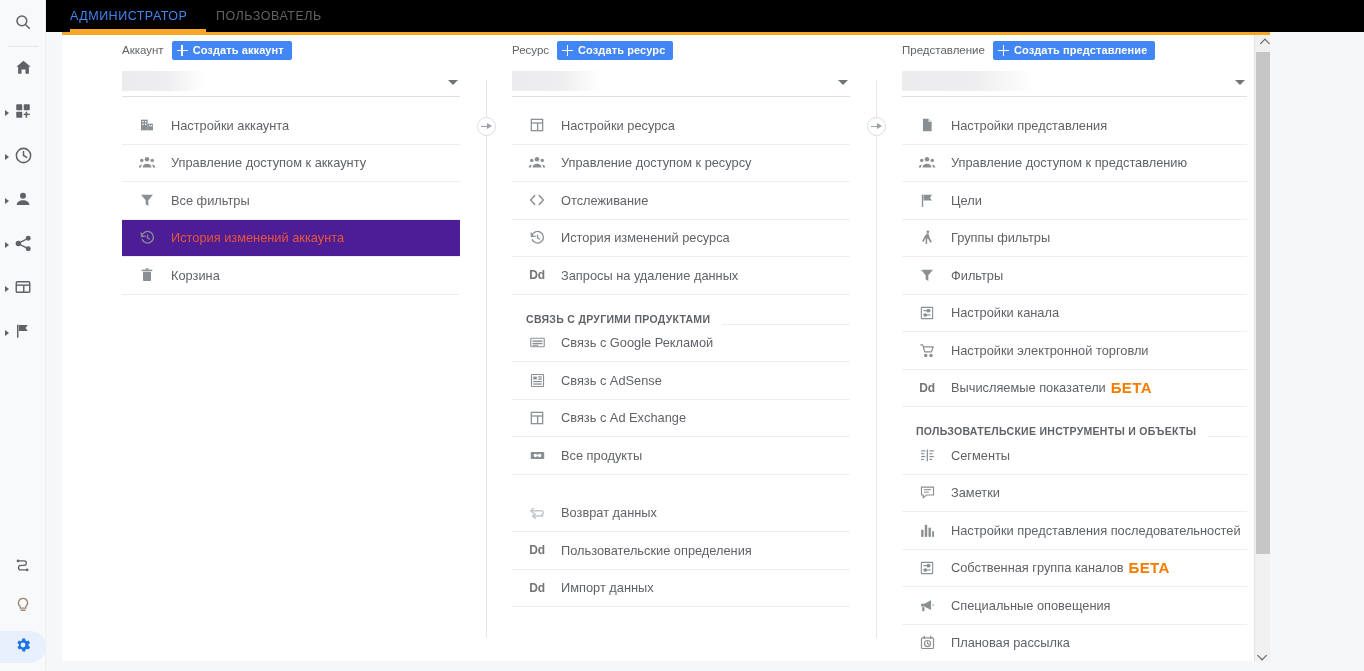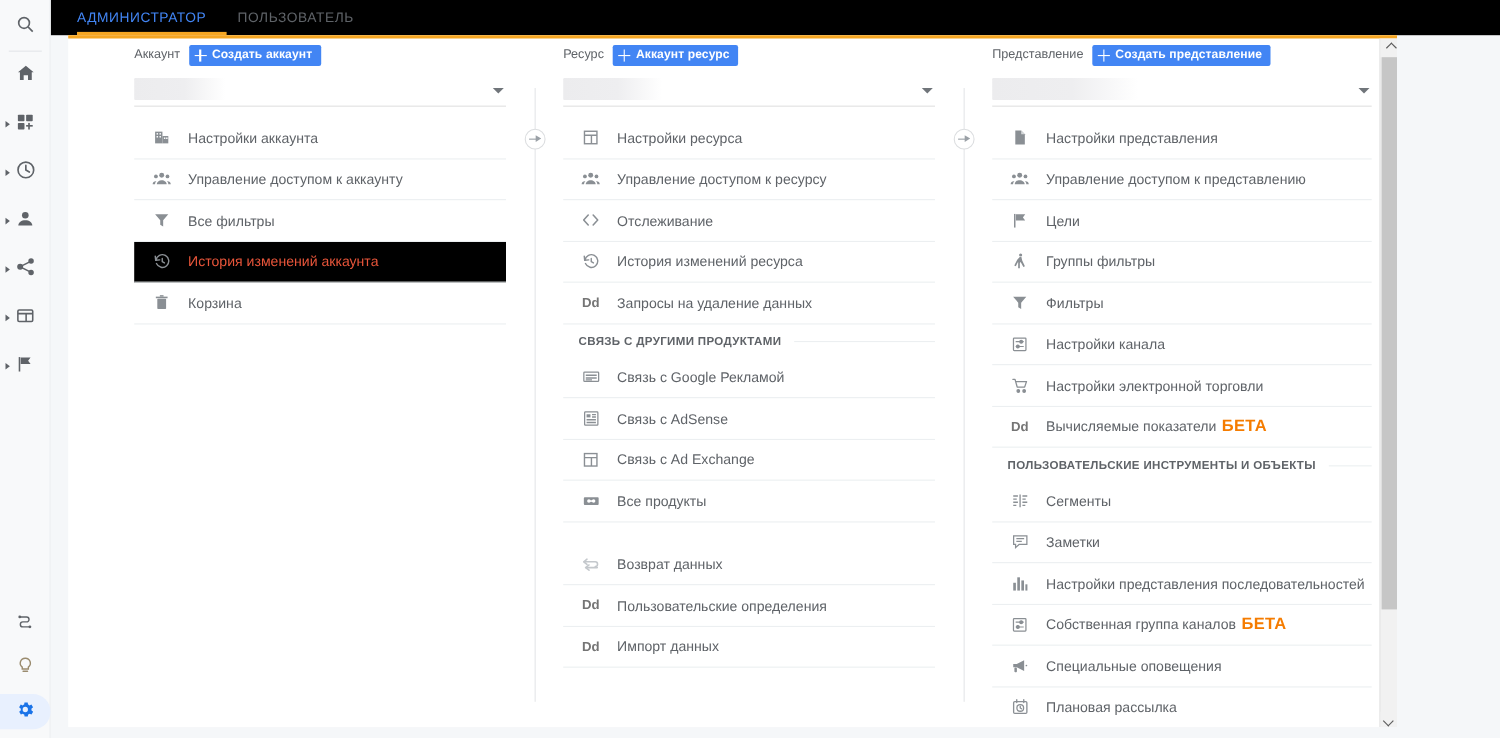--- a/index.html
+++ b/index.html
@@ -128,21 +128,21 @@
   .menu { margin-top: 10px; }
   .menu-item {
     position: relative;
     display: flex; align-items: center;
     height: 37.5px;
     border-bottom: 1px solid #eceff1;
     padding-left: 14px;
     cursor: pointer;
   }
   .menu-item.active {
-    background: #000000;
+    background: #4c1d95;
   }
   .menu-item.active .mi-label { color: #e8553a; }
   .mi-icon {
     width: 22px; height: 22px;
     display: flex; align-items: center; justify-content: center;
     margin-right: 13px; flex: 0 0 22px;
   }
   .mi-label {
     font-size: 12.8px; color: #5f6368;
     white-space: nowrap;
@@ -150,21 +150,21 @@
   .badge-beta {
     font-size: 15px; color: #f57c00; font-weight: bold;
     margin-left: 5px; letter-spacing: 0.3px;
   }
   .dd-icon {
     font-size: 12px; font-weight: bold; color: #757575;
     letter-spacing: -0.2px;
   }
 
   .section-head {
-    display: flex; align-items: center;
+    display: flex; align-items: flex-end;
     height: 28px;
     padding-left: 14px;
     margin-top: 2px;
   }
   .section-head .sh-text {
     font-size: 10.5px; font-weight: bold; color: #5f6368;
     letter-spacing: 0.3px; white-space: nowrap;
   }
   .section-head .sh-line {
     flex: 1; height: 1px; background: #eceff1; margin-left: 12px;
@@ -449,21 +449,21 @@
         <span class="mi-label">Корзина</span>
       </div>
     </div>
   </div>
 
   <div class="column" id="col-property">
     <div class="col-head">
       <span class="col-label">Ресурс</span>
       <span class="create-btn">
         <span class="plus-ico"></span>
-        <span>Аккаунт ресурс</span>
+        <span>Создать ресурс</span>
       </span>
     </div>
     <div class="select-row">
       <span class="blur-block" style="width:90px"></span>
       <span class="caret-down"></span>
     </div>
     <div class="menu">
 
       <div class="menu-item">
         <span class="mi-icon">

